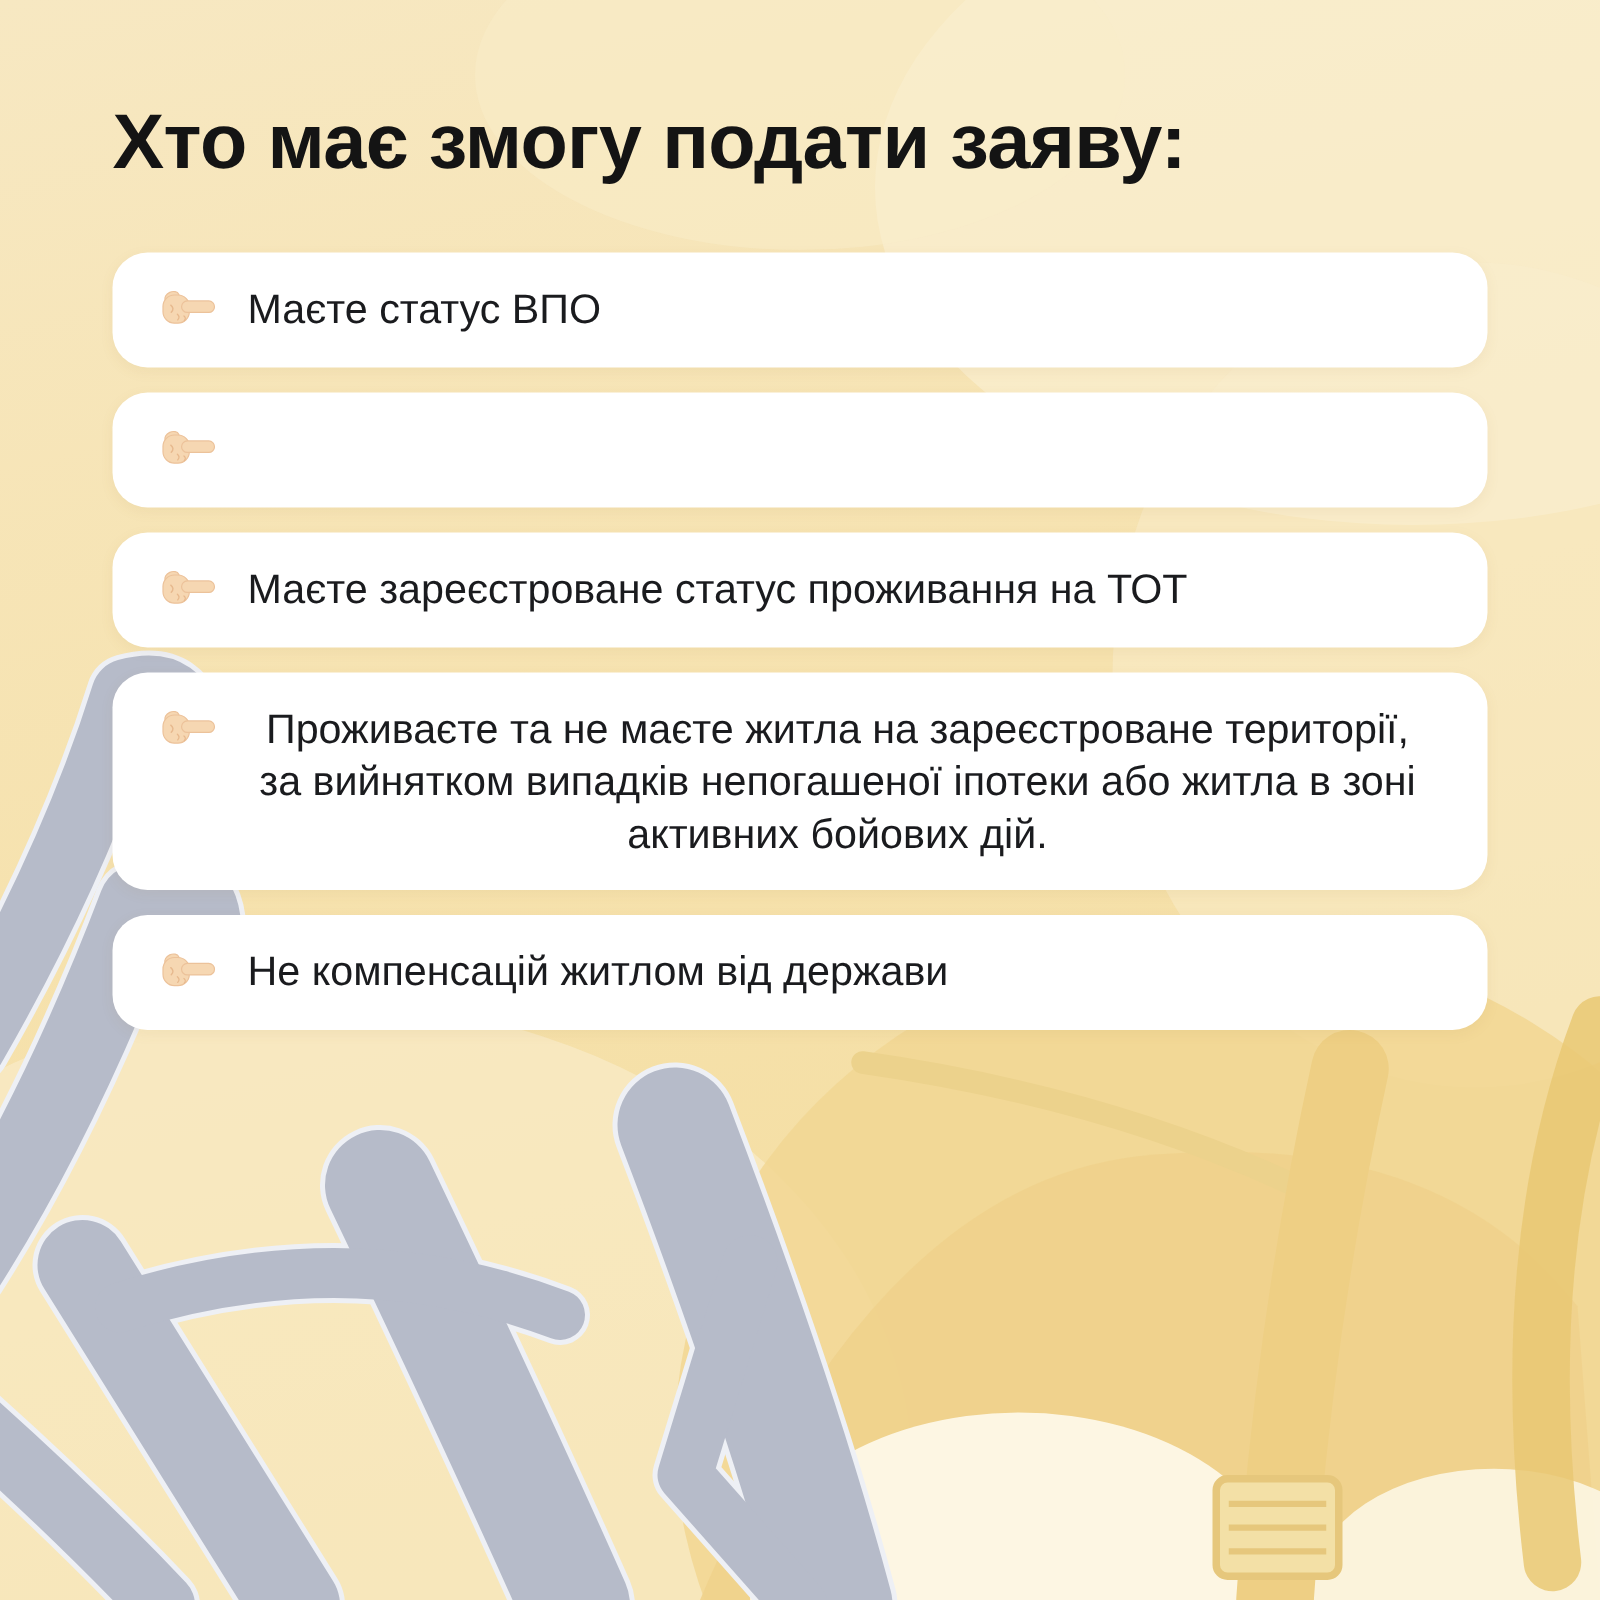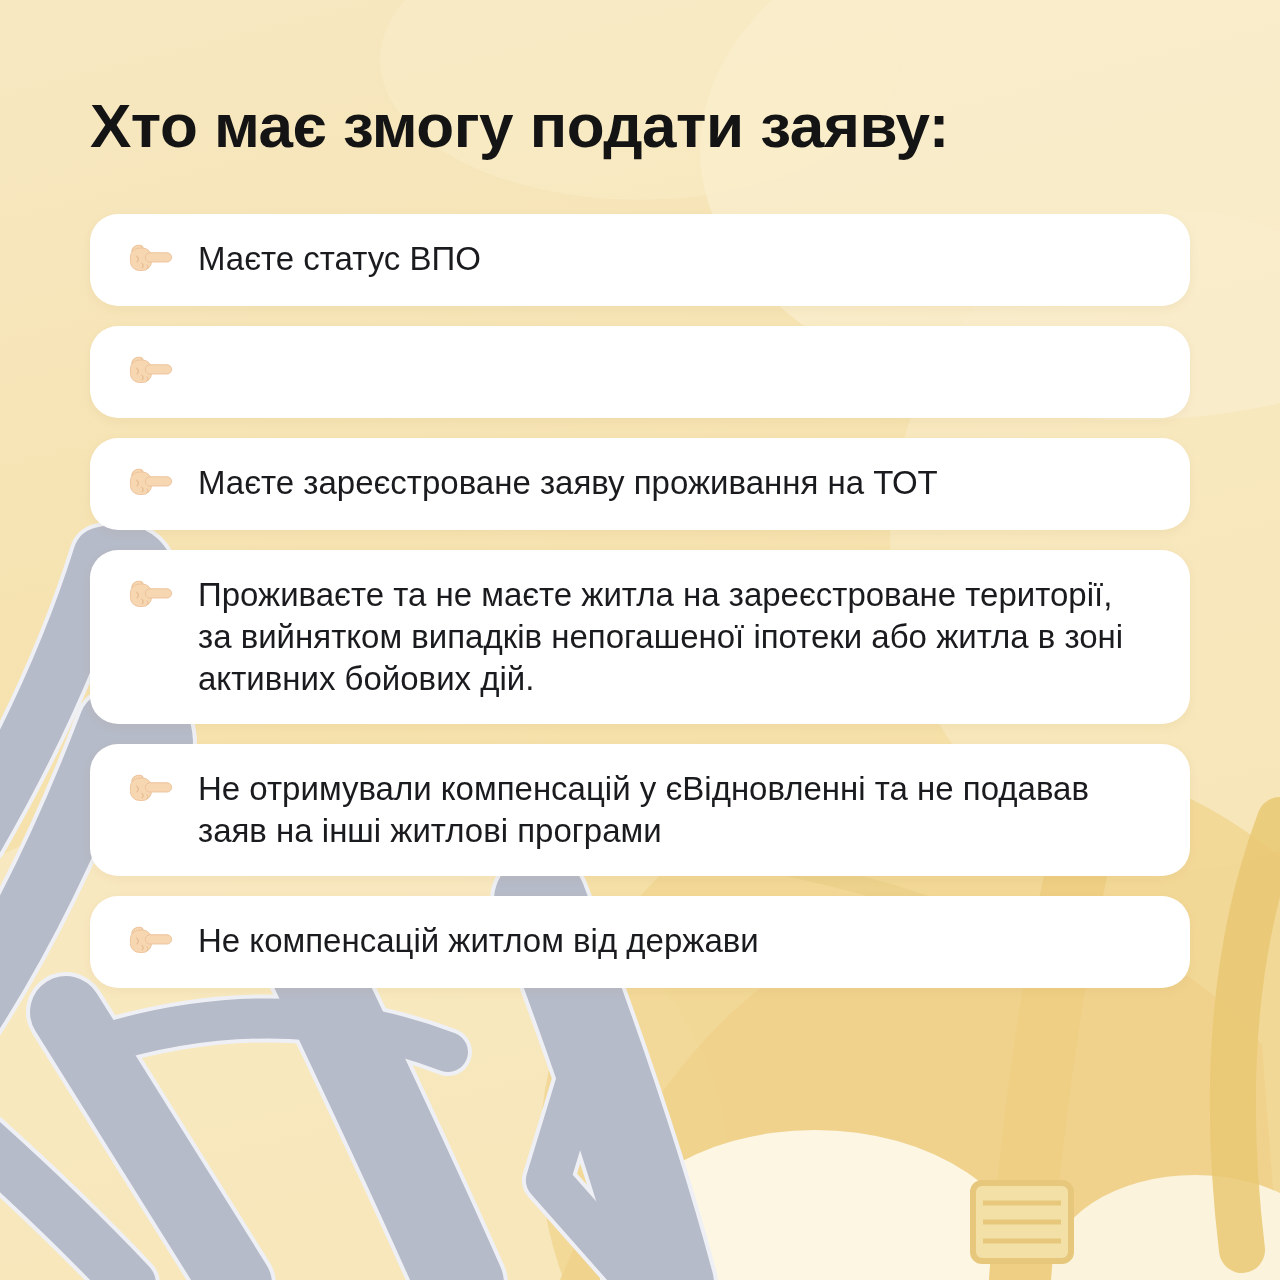--- a/index.html
+++ b/index.html
@@ -4,30 +4,31 @@
 <style>
   html,body{margin:0;padding:0}
   body{
     width:1280px;height:1280px;overflow:hidden;position:relative;
     font-family:"Liberation Sans","DejaVu Sans",sans-serif;
     background:#f6e4b2;
   }
   .bg{position:absolute;inset:0;width:100%;height:100%;display:block;z-index:0}
   .content{position:absolute;left:90px;top:76px;width:1100px;z-index:2}
   .title{
-    margin:16px 0 54px 0;
+    margin:4px 0 54px 0;
     font-size:62px;line-height:1.1;font-weight:700;
     color:#141414;letter-spacing:-0.5px;
   }
   .cards{display:flex;flex-direction:column;gap:20px}
   .card{
     background:#ffffff;border-radius:28px;
     padding:24px 48px 24px 38px;
     display:flex;align-items:flex-start;gap:24px;
     box-shadow:0 3px 10px rgba(160,130,60,.08);
+    text-align:center;
   }
   .card .icon{flex:0 0 46px;width:46px;height:46px;margin-top:-2px}
   .card p{
     margin:0;font-size:33px;line-height:42px;
     color:#1a1b1e;font-weight:400;
   }
   .sr-defs{position:absolute;width:0;height:0;overflow:hidden}
 </style>
 </head>
 <body>
@@ -116,36 +117,30 @@
     <div class="card">
       <svg class="icon">
           <use href="#hand"></use>
         </svg>
     </div>
 
     <div class="card">
       <svg class="icon">
           <use href="#hand"></use>
         </svg>
-      <p>Маєте зареєстроване заяву проживання на ТОТ</p>
+      <p>Маєте зареєстроване статус проживання на ТОТ</p>
     </div>
 
     <div class="card">
       <svg class="icon">
           <use href="#hand"></use>
         </svg>
       <p>Проживаєте та не маєте житла на зареєстроване території, за вийнятком випадків непогашеної іпотеки або житла в зоні активних бойових дій.</p>
     </div>
 
-    <div class="card">
-      <svg class="icon">
-          <use href="#hand"></use>
-        </svg>
-      <p>Не отримували компенсацій у єВідновленні та не подавав заяв на інші житлові програми</p>
-    </div>
 
     <div class="card">
       <svg class="icon">
           <use href="#hand"></use>
         </svg>
       <p>Не компенсацій житлом від держави</p>
     </div>
 
   </div>
 </div>

